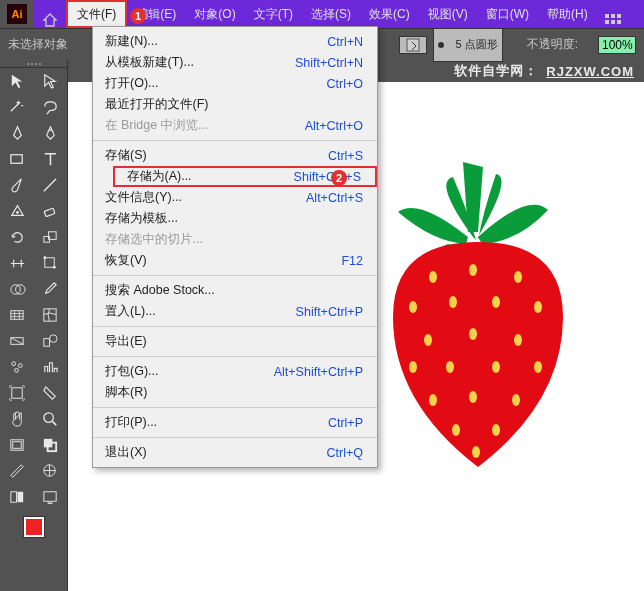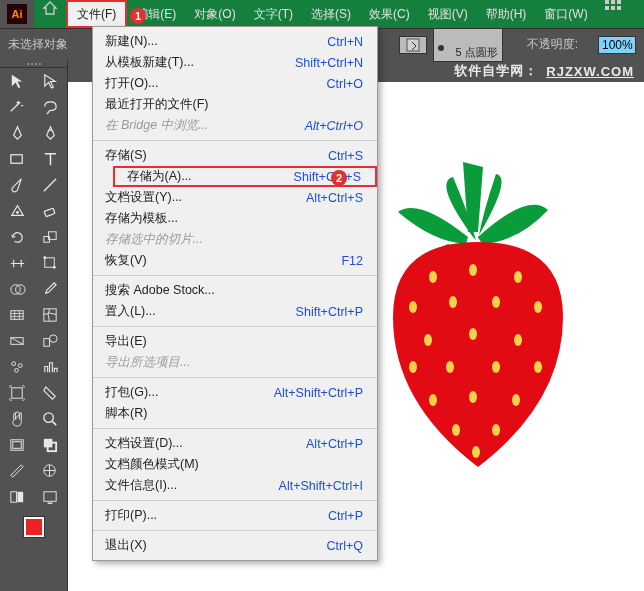--- a/index.html
+++ b/index.html
@@ -1,50 +1,50 @@
 <!DOCTYPE html>
 <html><head>
 <meta charset="utf-8">
 <style>
 * { margin:0; padding:0; box-sizing:border-box; font-family:"Microsoft YaHei",Arial,sans-serif; }
 body { width:644px; height:591px; background:#525252; overflow:hidden; position:relative; }
-.menubar { height:28px; background:#15803d; display:flex; align-items:flex-start; color:#e0e0e0; font-size:12px; }
+.menubar { height:28px; background:#6d28d9; display:flex; align-items:flex-end; color:#e0e0e0; font-size:12px; }
 .menubar .logo { width:34px; height:28px; display:flex; align-items:center; justify-content:center; background:#525252; }
 .menubar .logo svg { width:20px; height:20px; }
 .menubar .home { width:32px; display:flex; align-items:center; justify-content:center; }
 .menubar .mitem { padding:0 9px; height:28px; display:flex; align-items:center; cursor:default; white-space:nowrap; }
 .menubar .mitem.active { background:#f0f0f0; color:#222; border:2px solid #e03030; position:relative; }
 .menubar .grid { margin-left:8px; display:flex; align-items:center; }
 .optbar { height:32px; background:#525252; border-top:1px solid #333; display:flex; align-items:center; color:#c8c8c8; font-size:12px; padding:0 8px; }
 .optbar .noSel { margin-right:24px; }
 .optbar .spacer { flex:1; }
 .optbar .swatch { width:28px; height:18px; background:#bbb; border:1px solid #333; margin-right:2px; display:flex; align-items:center; justify-content:center; }
-.optbar .stroke { width:70px; height:18px; background:#bbb; border:1px solid #333; margin:0 4px; padding:16px 4px; display:flex; justify-content:space-between; color:#222; font-size:11px; }
+.optbar .stroke { width:70px; height:18px; background:#bbb; border:1px solid #333; margin:0 4px; padding:16px 4px; display:flex; align-items:center; justify-content:space-between; color:#222; font-size:11px; }
 .optbar .stroke .dot { width:6px; height:6px; background:#333; border-radius:50%; }
 .optbar .lbl { margin:0 20px; }
-.optbar .opv { width:38px; height:18px; background:#7dd3fc; border:1px solid #333; color:#000; padding:0 3px; line-height:16px; }
+.optbar .opv { width:38px; height:18px; background:#86efac; border:1px solid #333; color:#000; padding:0 3px; line-height:16px; }
 .brandline { height:22px; background:#525252; text-align:right; padding-right:10px; color:#eaeaea; font-size:13px; letter-spacing:1px; display:flex; align-items:center; justify-content:flex-end; }
 .brandline .cn { font-weight:bold; }
 .brandline .en { margin-left:8px; font-family:Arial; font-weight:bold; letter-spacing:1px;text-decoration:underline; }
 .toolbars { position:absolute; left:0; top:60px; width:68px; height:531px; background:#525252; border-right:1px solid #333; }
 .toolrow { height:26px; display:flex; }
 .tcell { width:34px; height:26px; display:flex; align-items:center; justify-content:center; }
 .tcell svg { pointer-events:none; }
 .tgrip { height:8px; background:#525252; border-bottom:1px solid #333; display:flex; align-items:center; justify-content:center; gap:2px; }
 .tgrip span { width:2px; height:2px; background:#888; }
 .swrow { height:34px; display:flex; align-items:center; justify-content:center; }
 .swrow .sq { width:20px; height:20px; background:#e22; border:2px solid #fff; outline:1px solid #333; }
 .canvas { position:absolute; left:68px; top:82px; right:0; bottom:0; background:#fff; }
 .dropdown { position:absolute; left:92px; top:26px; width:286px; background:#f0f0f0; border:1px solid #9a9a9a; box-shadow:3px 3px 6px rgba(0,0,0,.3); font-size:12.5px; color:#222; }
 .dropdown .group { border-bottom:1px solid #cdcdcd; padding:4px 0; }
 .dropdown .group:last-child { border-bottom:none; }
 .drow { display:flex; align-items:center; height:21px; padding:0 14px 0 12px; white-space:nowrap;gap:45px; }
 .drow .label { flex:1; }
 .drow .sc { color:#1d4ed8; }
-.drow.disabled { color:#9a9a9a;font-style:italic; }
+.drow.disabled { color:#9a9a9a; }
 .drow.hl { border:2px solid #e03030; background:#f0f0f0; position:relative;margin-left:20px; }
 .badge { position:absolute; width:16px; height:16px; background:#e03030; color:#fff; font-size:11px; font-weight:bold; border-radius:50%; display:flex; align-items:center; justify-content:center; z-index:5; }
 .badge.b1 { left:130px; top:8px; }
 .badge.b2 { left:216px; top:2px; }
 .strawberry { position:absolute; left:310px; top:60px; }
 </style>
 </head>
 <body>
 
 <div class="menubar">
@@ -74,24 +74,24 @@
   <div class="mitem">
       <span>选择(S)</span>
     </div>
   <div class="mitem">
       <span>效果(C)</span>
     </div>
   <div class="mitem">
       <span>视图(V)</span>
     </div>
   <div class="mitem">
+      <span>窗口(W)</span>
+    </div>
+  <div class="mitem">
       <span>帮助(H)</span>
-    </div>
-  <div class="mitem">
-      <span>窗口(W)</span>
     </div>
   <div class="grid">
     <svg width="18" height="14" viewBox="0 0 18 14">
         <g fill="#ccc">
           <rect x="0" y="0" width="4" height="4"></rect>
           <rect x="6" y="0" width="4" height="4"></rect>
           <rect x="12" y="0" width="4" height="4"></rect>
           <rect x="0" y="6" width="4" height="4"></rect>
           <rect x="6" y="6" width="4" height="4"></rect>
           <rect x="12" y="6" width="4" height="4"></rect>
@@ -424,21 +424,21 @@
         <div class="drow">
           <span class="label">存储(S)</span>
           <span class="sc">Ctrl+S</span>
         </div>
         <div class="drow hl">
           <span class="label">存储为(A)...</span>
           <span class="sc">Shift+Ctrl+S</span>
           <div class="badge b2">2</div>
         </div>
         <div class="drow">
-          <span class="label">文档设置(Y)...</span>
+          <span class="label">文件信息(Y)...</span>
           <span class="sc">Alt+Ctrl+S</span>
         </div>
         <div class="drow">
           <span class="label">存储为模板...</span>
           <span class="sc"></span>
         </div>
         <div class="drow disabled">
           <span class="label">存储选中的切片...</span>
           <span class="sc"></span>
         </div>
@@ -455,51 +455,33 @@
         <div class="drow">
           <span class="label">置入(L)...</span>
           <span class="sc">Shift+Ctrl+P</span>
         </div>
       </div>
       <div class="group">
         <div class="drow">
           <span class="label">导出(E)</span>
           <span class="sc"></span>
         </div>
-        <div class="drow disabled">
-          <span class="label">导出所选项目...</span>
-          <span class="sc"></span>
-        </div>
       </div>
       <div class="group">
         <div class="drow">
           <span class="label">打包(G)...</span>
           <span class="sc">Alt+Shift+Ctrl+P</span>
         </div>
         <div class="drow">
           <span class="label">脚本(R)</span>
           <span class="sc"></span>
         </div>
       </div>
       <div class="group">
         <div class="drow">
-          <span class="label">文档设置(D)...</span>
-          <span class="sc">Alt+Ctrl+P</span>
-        </div>
-        <div class="drow">
-          <span class="label">文档颜色模式(M)</span>
-          <span class="sc"></span>
-        </div>
-        <div class="drow">
-          <span class="label">文件信息(I)...</span>
-          <span class="sc">Alt+Shift+Ctrl+I</span>
-        </div>
-      </div>
-      <div class="group">
-        <div class="drow">
           <span class="label">打印(P)...</span>
           <span class="sc">Ctrl+P</span>
         </div>
       </div>
       <div class="group">
         <div class="drow">
           <span class="label">退出(X)</span>
           <span class="sc">Ctrl+Q</span>
         </div>
       </div>

